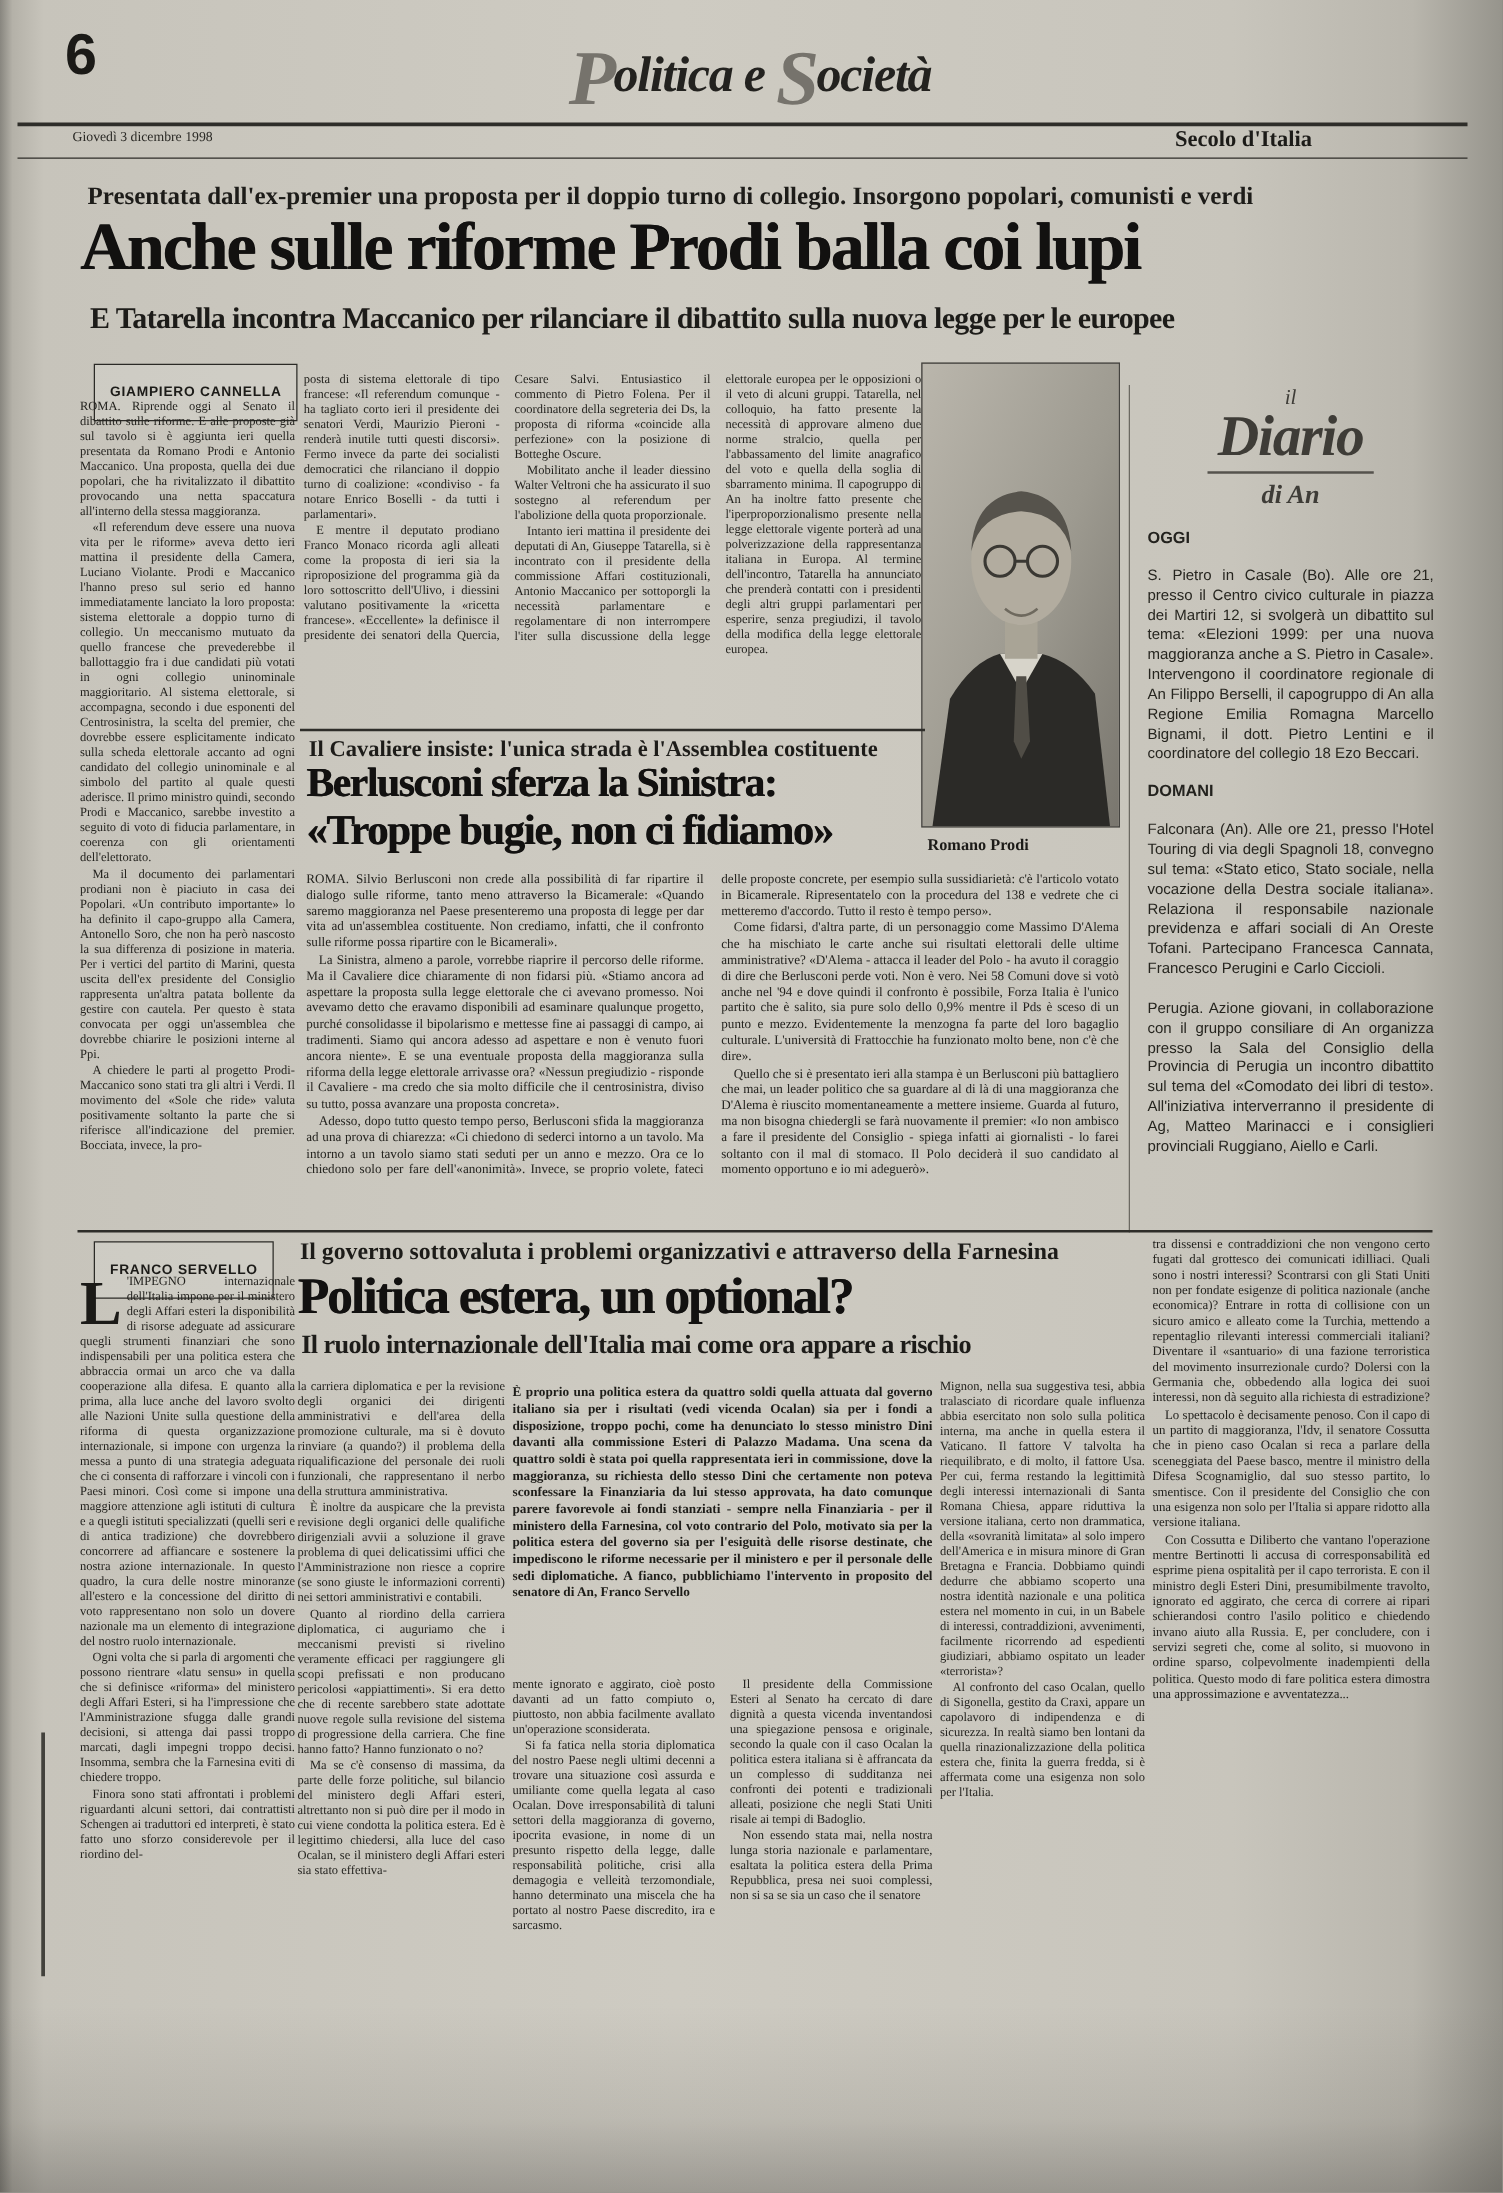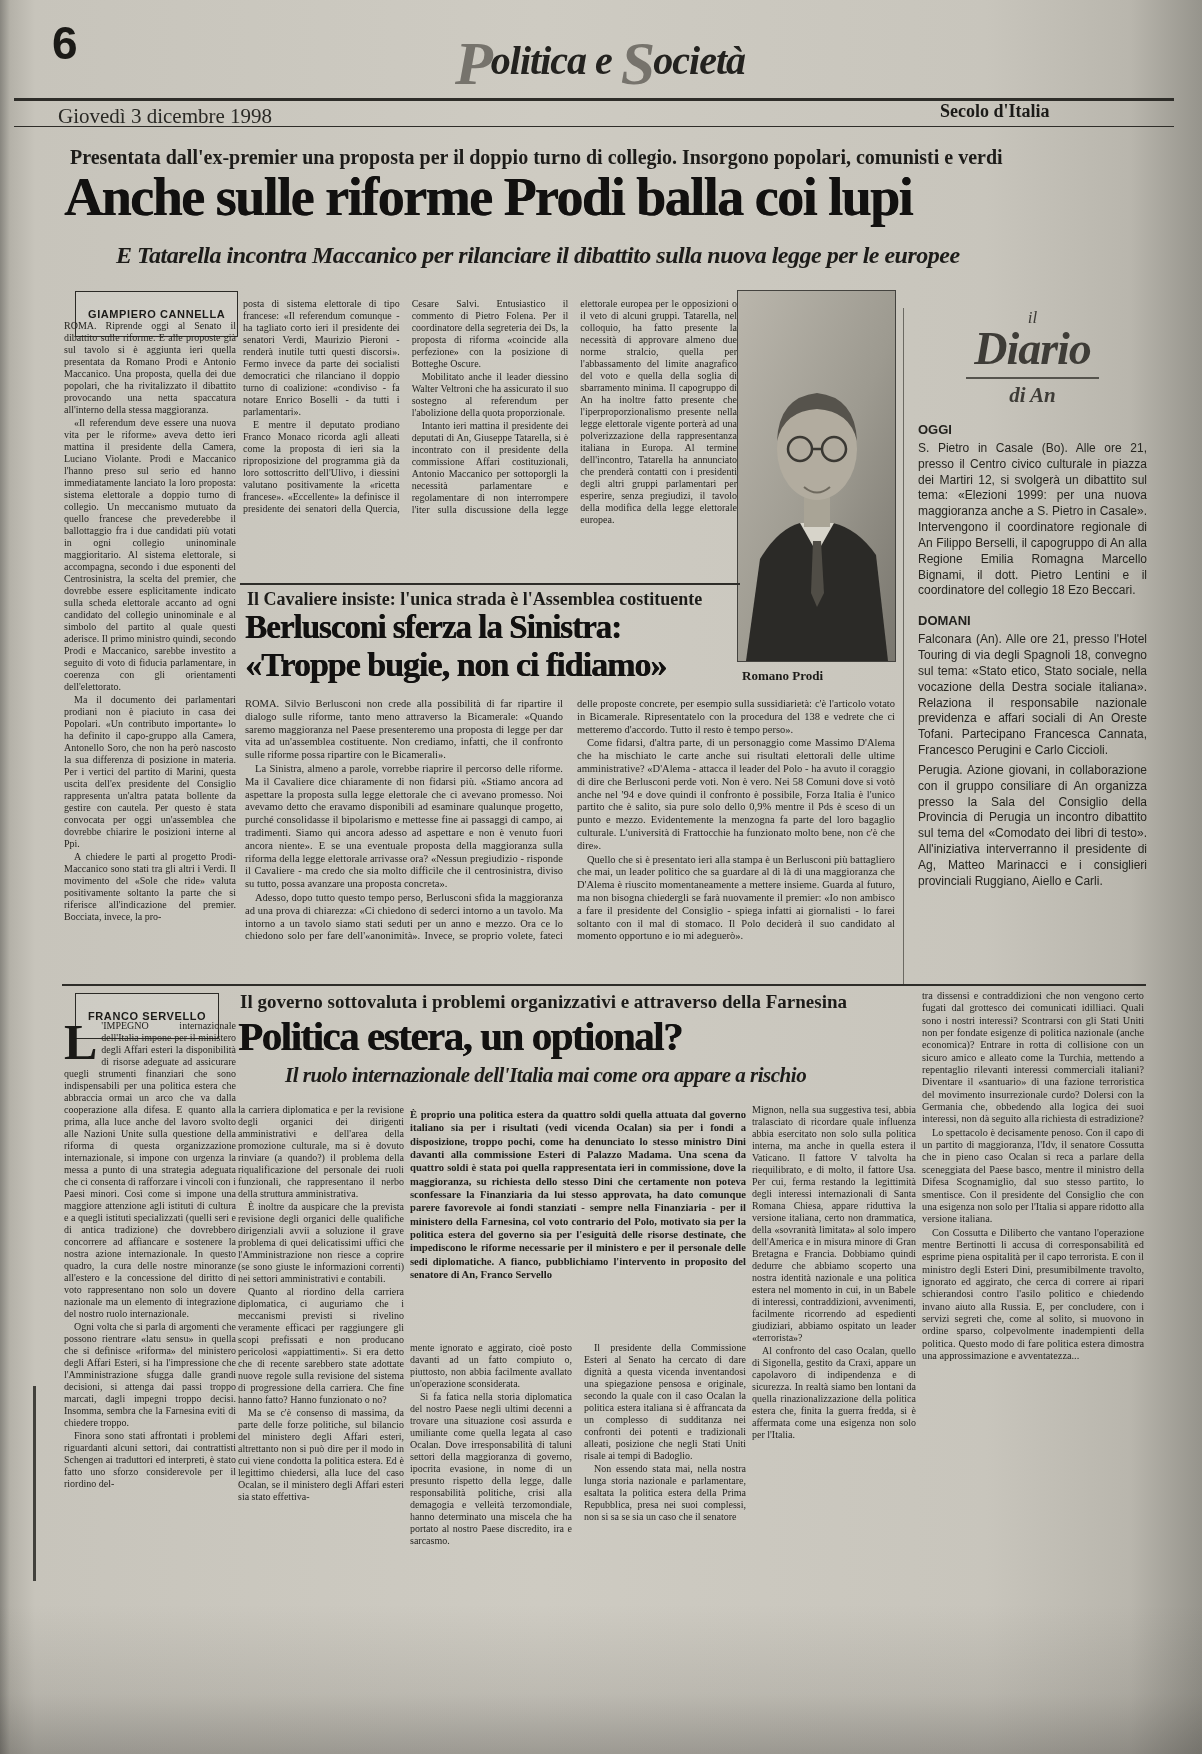--- a/index.html
+++ b/index.html
@@ -11,46 +11,46 @@
   .page::after{
     content:""; position:absolute; left:0; right:0; bottom:0; height:150px; pointer-events:none;
     background:linear-gradient(180deg, rgba(0,0,0,0) 0, rgba(40,38,34,0.10) 60%, rgba(30,28,25,0.28) 100%);
   }
   .abs { position:absolute; }
   .rule { background:#2e2d29; }
   .page-num { font-family:"Liberation Sans",sans-serif; font-weight:bold; font-size:46px; color:#1b1a17; }
   .section-title { text-align:center; font-style:italic; font-weight:bold; white-space:nowrap; }
   .bigcap { font-size:62px; color:#76736c; font-weight:bold; vertical-align:-10px; letter-spacing:-2px; }
   .sect-word { font-size:40px; color:#23221f; letter-spacing:-1px; }
-  .date-line { font-size:21px; color:#2a2925;text-align:center; }
+  .date-line { font-size:11px; color:#2a2925;text-align:center; }
   .masthead { font-size:18px; font-weight:bold; color:#1c1b18; }
   .kicker { font-weight:bold; color:#1d1c19; }
   .headline { font-weight:bold; color:#121110; letter-spacing:-1.5px; white-space:nowrap; text-shadow:0.5px 0 0 currentColor; }
-  .subhead { font-style:italic; font-weight:bold; color:#1d1c19; white-space:nowrap; letter-spacing:-0.5px;margin-left:44px; }
+  .subhead { font-weight:bold; color:#1d1c19; white-space:nowrap; letter-spacing:-0.5px; }
   .byline-box {
     display:inline-block; border:1px solid #2b2a26; padding:16px 12px;
     font-family:"Liberation Sans",sans-serif; font-weight:bold; font-size:11px; letter-spacing:0.6px; color:#1c1b18;
     background:rgba(255,255,255,0.12);
   }
   .bodytext { font-size:10px; line-height:1.2; text-align:justify; color:#24231f; overflow:hidden; hyphens:auto; }
   .bodytext p { margin:0 0 1px 0; text-indent:10px; }
   .bodytext p:first-child { text-indent:0; }
   .cols3 { column-count:3; column-gap:12px; }
   .cols2 { column-count:2; column-gap:14px; }
   .photo { border:1px solid #44433f; background:#9a978e; overflow:hidden; }
   .photo svg { display:block; width:100%; height:100%; }
   .photo-caption { font-weight:bold; font-size:13px; color:#1c1b18; }
   .diario { border-left:1px solid #6b6962; padding-left:14px; box-sizing:border-box; overflow:hidden; }
   .diario-logo { text-align:center; font-style:italic; color:#3e3c37; }
   .diario-il { font-size:17px; display:block; margin-bottom:-6px; }
   .diario-name { font-size:46px; font-weight:bold; letter-spacing:-1px; display:inline-block; border-bottom:2px solid #55534d; padding:0 8px 2px; }
   .diario-sub { font-size:21px; font-weight:bold; display:block; margin-top:4px; }
   .diario-label { font-family:"Liberation Sans",sans-serif; font-weight:bold; font-size:13px; margin:14px 0 3px; color:#23221e; }
   .diario-text { font-family:"Liberation Sans",sans-serif; font-size:12px; line-height:1.32; text-align:justify; color:#26251f; hyphens:auto; }
-  .diario-text p { margin:4px 0 4px 0; }
+  .diario-text p { margin:16px 0 4px 0; }
   .highlight { font-weight:bold; font-size:10.6px; line-height:1.26; text-align:justify; color:#1e1d19; overflow:hidden; hyphens:auto; }
   .highlight p { margin:0; text-indent:10px; }
   .highlight p:first-child { text-indent:0; }
   .dropcap { float:left; font-size:50px; line-height:0.8; font-weight:bold; padding:2px 4px 0 0; color:#1b1a17; }
   .scan-line { background:#161512; opacity:0.75; }
 </style>
 </head>
 <body>
 
 <div class="page">

